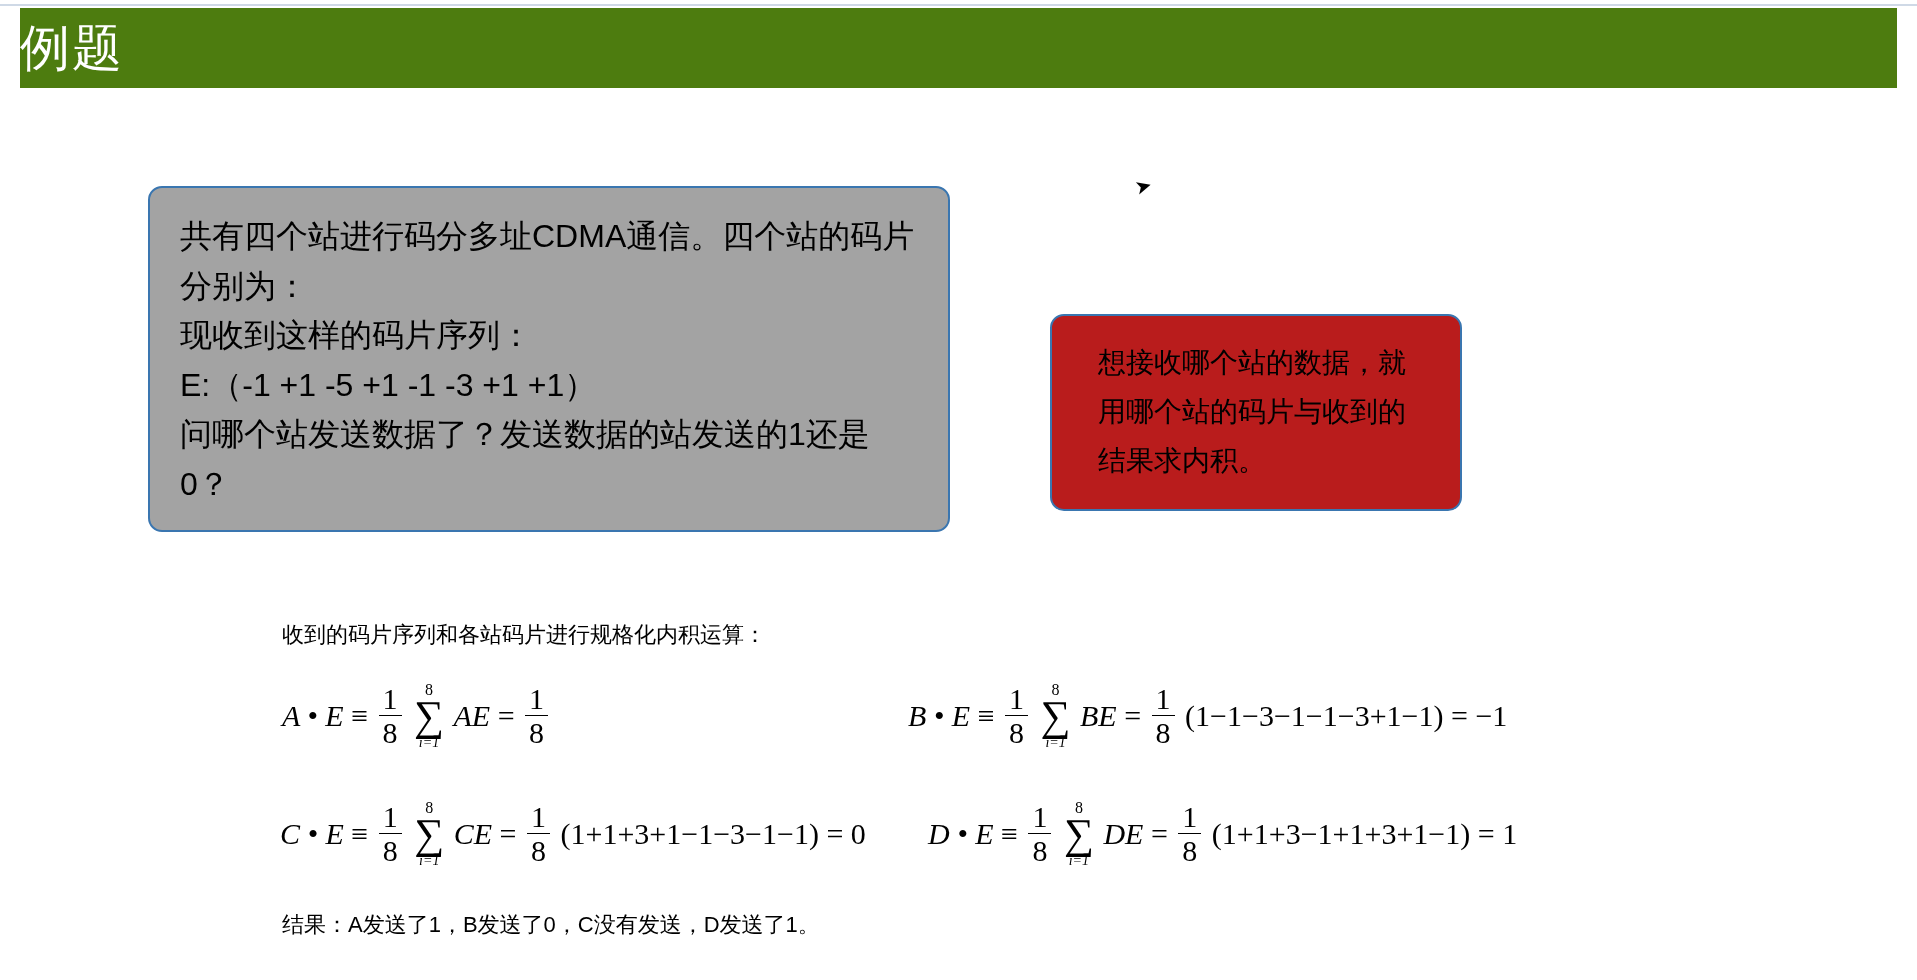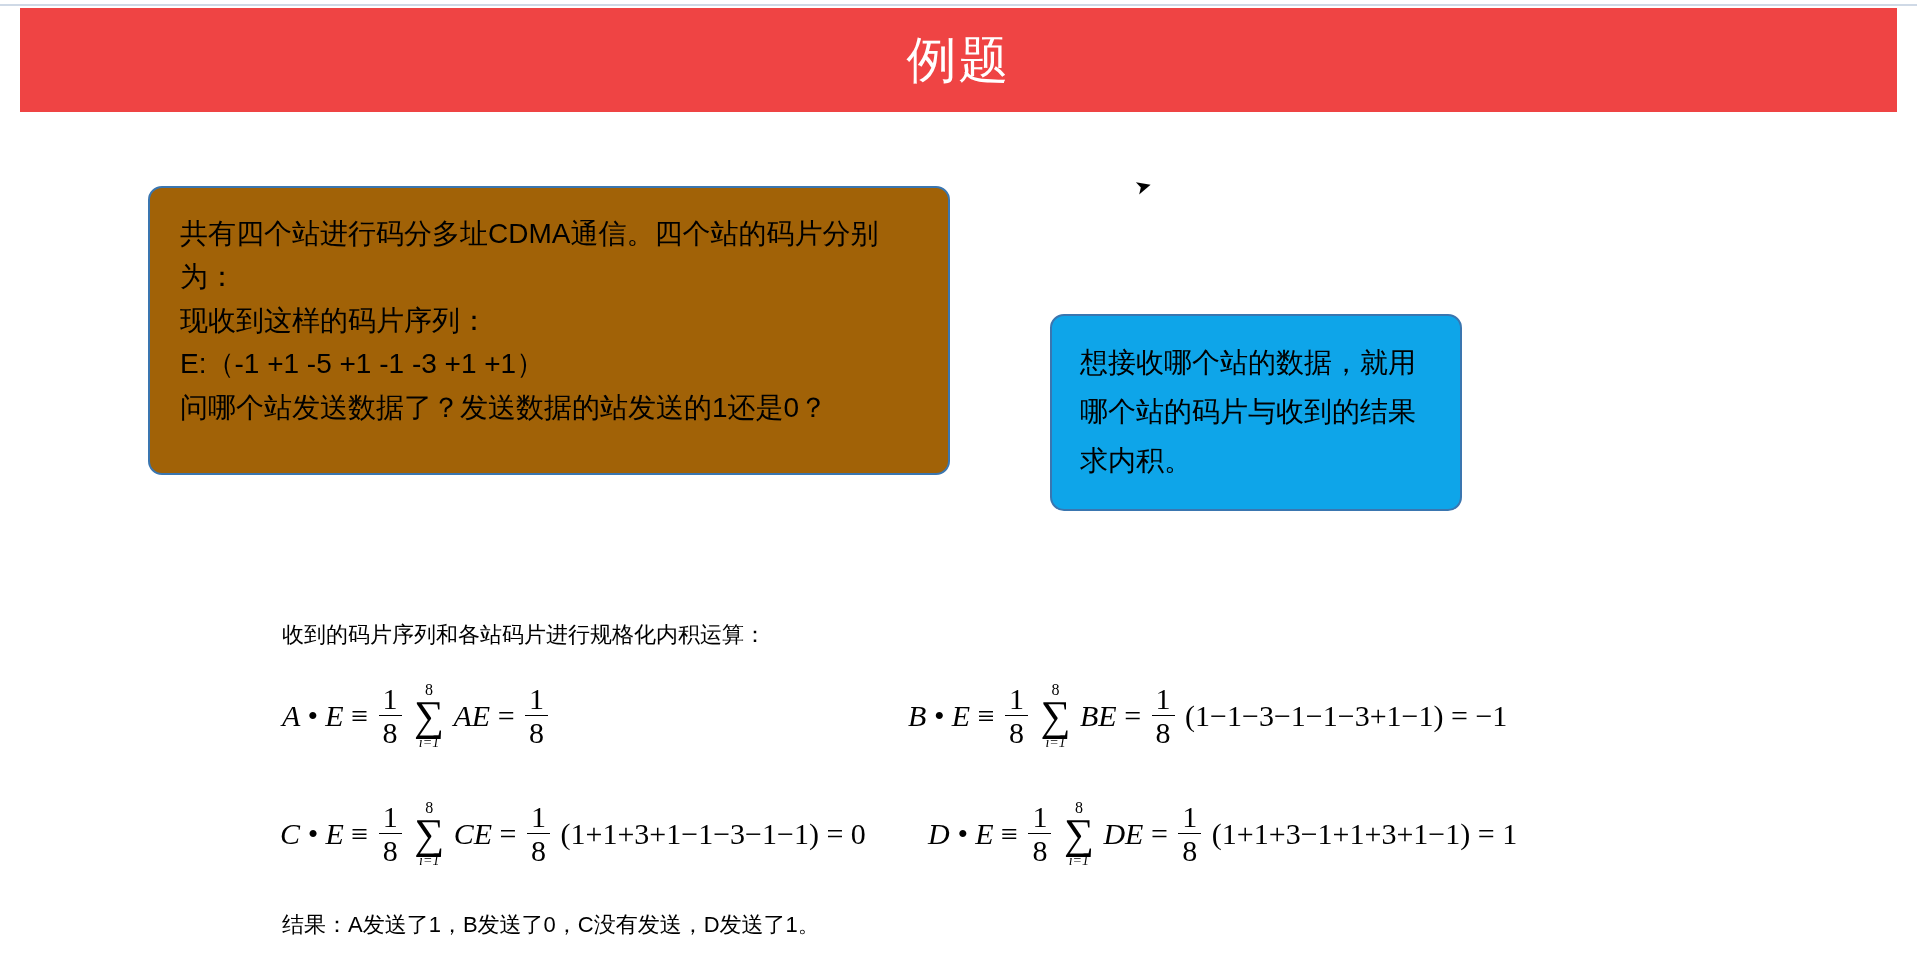--- a/index.html
+++ b/index.html
@@ -6,53 +6,53 @@
     margin:0;padding:0;
     width:1917px;height:980px;
     background:#ffffff;
     font-family:"Microsoft YaHei","PingFang SC","Heiti SC",Arial,sans-serif;
     color:#000;
     overflow:hidden;
   }
   .banner{
     position:absolute;
     left:20px;top:8px;
-    width:1877px;height:104px;
-    background:#ef4444;
-    display:flex;align-items:center;justify-content:center;
+    width:1877px;height:80px;
+    background:#4d7c0f;
+    display:flex;align-items:center;justify-content:flex-start;
   }
   .banner-title{
     color:#ffffff;
     font-size:50px;
     font-weight:400;
     letter-spacing:2px;
   }
   .problem-box{
     position:absolute;
     left:148px;top:186px;
     width:802px;
     border:2px solid #3a76b0;
     border-radius:14px;
-    padding:24px 30px 44px 30px;
+    padding:24px 30px 20px 30px;
     box-sizing:border-box;
-    font-size:28px;
+    font-size:32px;
     line-height:1.55;
-    background:#a16207;
+    background:#a3a3a3;
   }
   .hint-box{
     position:absolute;
     left:1050px;top:314px;
     width:412px;
     border:2px solid #3a76b0;
     border-radius:14px;
-    padding:22px 28px 24px 28px;
+    padding:22px 28px 24px 46px;
     box-sizing:border-box;
     font-size:28px;
     line-height:1.75;
-    background:#0ea5e9;
+    background:#b91c1c;
   }
   .solution-heading{
     position:absolute;
     left:282px;top:620px;
     font-size:22px;
   }
   .formula-block{
     position:absolute;
     font-family:"Times New Roman",serif;
     font-size:30px;

